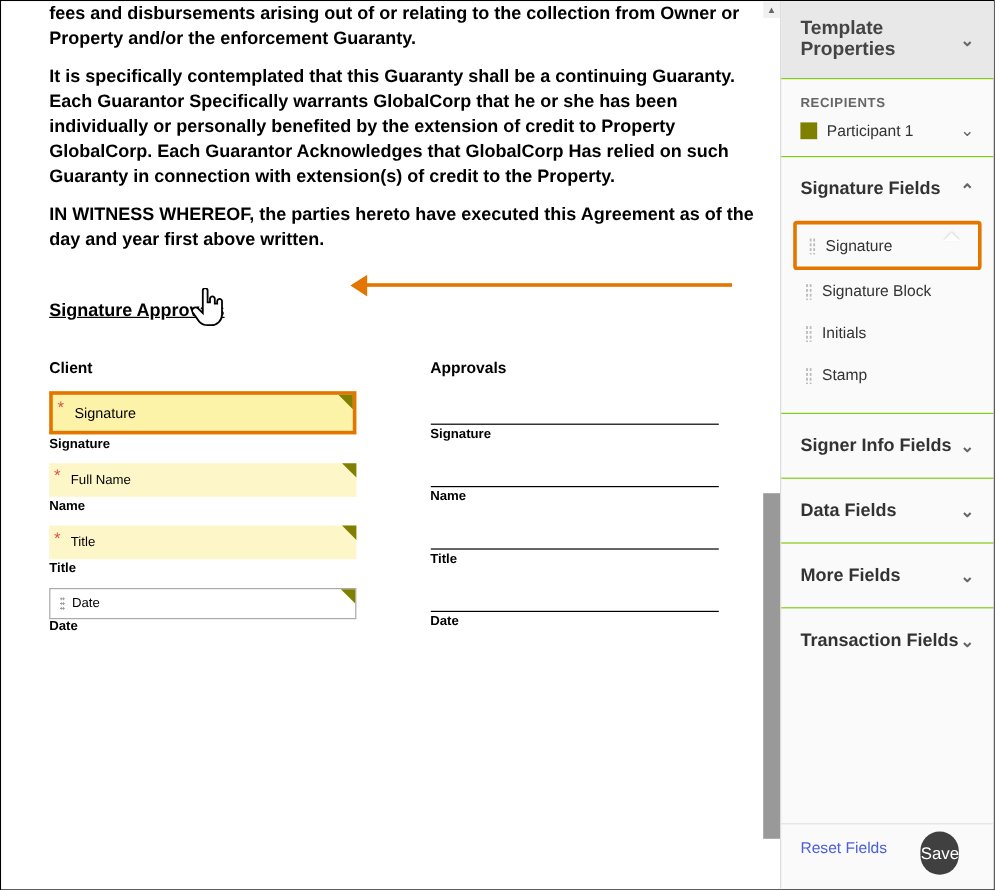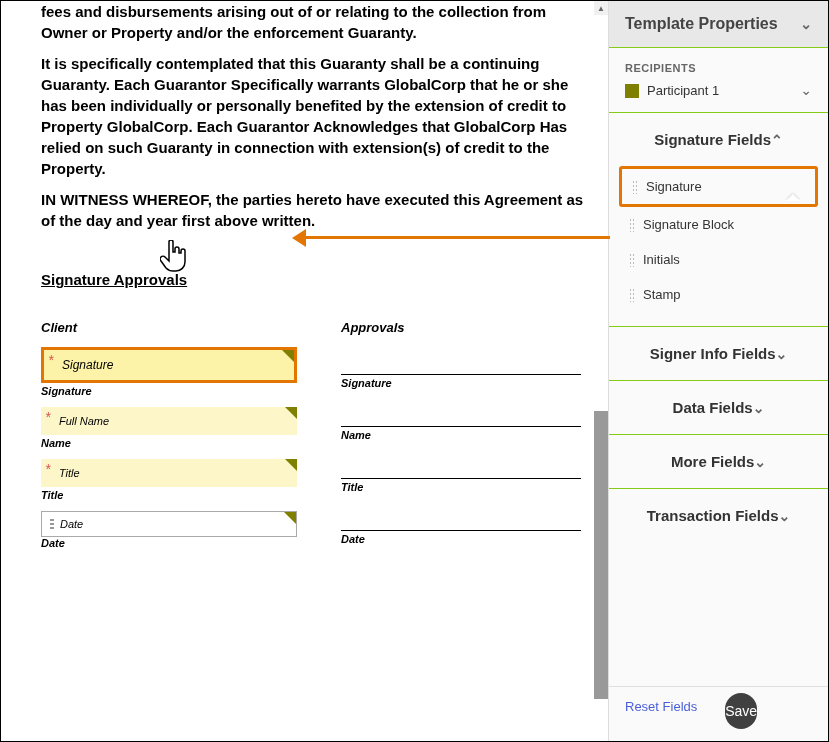--- a/index.html
+++ b/index.html
@@ -9,21 +9,21 @@
     
     .document-area { flex: 1; padding: 0 18px 18px 40px; overflow-y: auto; position: relative; background: #fff; }
     .scrollbar-thumb-doc { position: absolute; width: 14px; background: #999; right: 0; top: 410px; height: 288px; }
     .scroll-arrow-up { position: absolute; top: 0; right: 0; width: 14px; height: 14px; background: #f0f0f0; display: flex; align-items: center; justify-content: center; font-size: 8px; color: #666; }
     
     .doc-text { font-size: 15px; line-height: 1.4; margin-bottom: 10px; color: #000; }
     .doc-text.bold { font-weight: bold; }
     
     .section-title { font-size: 15px; font-weight: bold; text-decoration: underline; margin-top: 40px; margin-bottom: 32px; }
     
-    .sig-columns { display: flex; gap: 44px; font-style: italic; }
+    .sig-columns { display: flex; gap: 44px; }
     .sig-col { flex: 1; }
     .col-header { font-weight: bold; font-size: 13px; margin-bottom: 12px; }
     
     .field-box { background: #fdf6c9; border: none; padding: 6px 8px; margin-bottom: 2px; position: relative; width: 256px; height: 28px; display: flex; align-items: center; font-size: 12px; }
     .field-box.highlighted { border: 3px solid #e27600; height: 36px; background: #fdf3a8; }
     .field-corner { position: absolute; top: 0; right: 0; width: 0; height: 0; border-left: 12px solid transparent; border-top: 12px solid #808000; }
     .asterisk { color: #d9534f; font-size: 14px; position: absolute; left: 4px; top: 2px; }
     .field-text { margin-left: 10px; font-size: 12px; }
     .field-box.small-text .field-text { font-size: 11px; }
     
@@ -34,31 +34,31 @@
     .drag-dots { display: inline-block; width: 4px; height: 12px; background-image: radial-gradient(circle, #999 1px, transparent 1px); background-size: 2px 4px; margin-right: 6px; }
     
     .sig-line { border: none; border-bottom: 1px solid #000; height: 28px; width: 240px; margin-bottom: 2px; }
     
     .cursor-hand { position: absolute; left: 160px; top: 240px; font-size: 26px; z-index: 100; pointer-events: none; }
     
     .arrow-line { position: absolute; left: 300px; top: 236px; width: 310px; height: 3px; background: #e27600; z-index: 50; }
     .arrow-head { position: absolute; left: 292px; top: 229px; width: 0; height: 0; border-top: 9px solid transparent; border-bottom: 9px solid transparent; border-right: 14px solid #e27600; z-index: 50; }
     
     
-    .sidebar { width: 220px; background: #fafafa; border-left: 1px solid #ddd; display: flex; flex-direction: column; position: relative; }
+    .sidebar { width: 178px; background: #fafafa; border-left: 1px solid #ddd; display: flex; flex-direction: column; position: relative; }
     
     .panel-header { padding: 14px 16px; font-size: 16px; font-weight: bold; color: #444; display: flex; justify-content: space-between; align-items: center; background: #e8e8e8; }
     
     .panel-section { border-top: 1px solid #84cc16; }
     .recipients { padding: 14px 16px; }
     .recipients-label { font-size: 11px; font-weight: bold; color: #666; letter-spacing: 0.5px; margin-bottom: 8px; }
     .participant { display: flex; align-items: flex-end; gap: 8px; font-size: 13px; color: #333; }
     .participant-swatch { width: 14px; height: 14px; background: #808000; }
     
-    .accordion-header { padding: 18px 16px; font-size: 15px; font-weight: bold; color: #333; display: flex; justify-content: center; align-items: center; cursor: pointer; }
+    .accordion-header { padding: 18px 16px; font-size: 15px; font-weight: bold; color: #333; display: flex; justify-content: space-between; align-items: center; cursor: pointer; }
     .chevron { font-size: 14px; color: #666; }
     
     .field-list { padding: 0 10px 14px 10px; }
     .field-item { padding: 10px 10px; font-size: 13px; color: #333; display: flex; align-items: center; gap: 8px; cursor: grab; border-radius: 3px; }
     .field-item.highlighted { border: 3px solid #e27600; }
     .grip { display: inline-block; width: 6px; height: 14px; background-image: radial-gradient(circle, #bbb 1px, transparent 1px); background-size: 3px 4px; }
     
     .caret-up-indicator { position: absolute; right: 28px; top: 193px; width: 0; height: 0; border-left: 7px solid transparent; border-right: 7px solid transparent; border-bottom: 7px solid #fff; filter: drop-shadow(0 -1px 1px rgba(0,0,0,0.15)); }
     
     .reset-link { color: #4a5fd9; font-size: 13px; padding: 12px 16px; cursor: pointer; }

